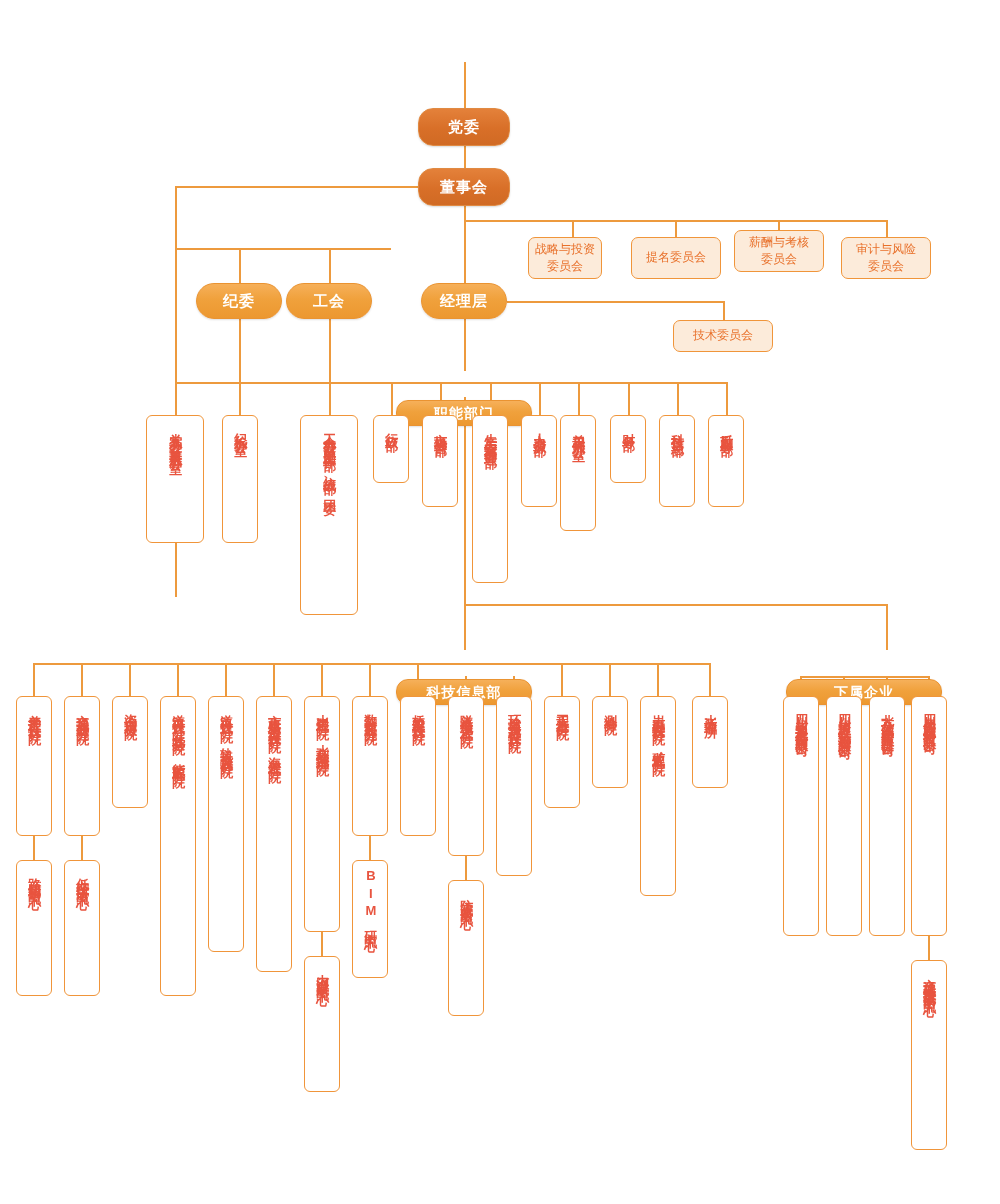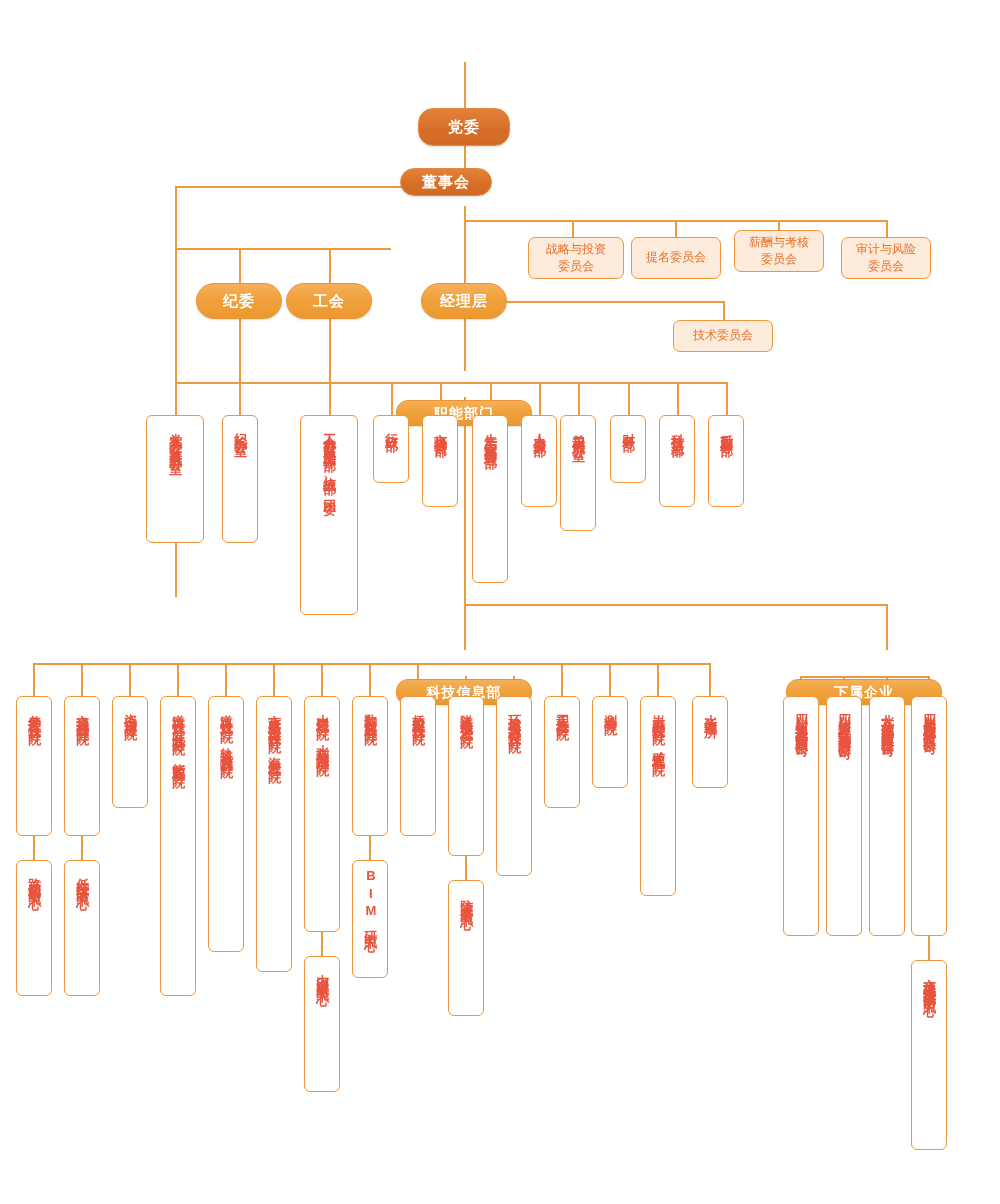--- a/index.html
+++ b/index.html
@@ -116,34 +116,34 @@
 
 <div id="stage">
 
 
   <div class="ln lnv" style="left:464px;top:62px;height:46px;"></div>
 
   <div class="node dark" style="left:418px;top:108px;width:92px;height:38px;">党委</div>
 
   <div class="ln lnv" style="left:464px;top:146px;height:22px;"></div>
 
-  <div class="node dark" style="left:400px;top:168px;width:92px;height:28px;">董事会</div>
+  <div class="node dark" style="left:418px;top:168px;width:92px;height:38px;">董事会</div>
 
   <div class="ln lnh" style="left:175px;top:186px;width:244px;"></div>
   <div class="ln lnv" style="left:175px;top:186px;height:411px;"></div>
 
   <div class="ln lnv" style="left:464px;top:206px;height:77px;"></div>
   <div class="ln lnh" style="left:464px;top:220px;width:423px;"></div>
 
   <div class="ln lnv" style="left:572px;top:220px;height:17px;"></div>
   <div class="ln lnv" style="left:675px;top:220px;height:17px;"></div>
   <div class="ln lnv" style="left:778px;top:220px;height:17px;"></div>
   <div class="ln lnv" style="left:886px;top:220px;height:17px;"></div>
 
-  <div class="cbox" style="left:528px;top:237px;width:96px;height:42px;">
+  <div class="cbox" style="left:528px;top:237px;width:74px;height:42px;">
       <span style="white-space:pre-line">战略与投资
 委员会</span>
     </div>
   <div class="cbox" style="left:631px;top:237px;width:90px;height:42px;">
       <span style="white-space:pre-line">提名委员会</span>
     </div>
   <div class="cbox" style="left:734px;top:230px;width:90px;height:42px;">
       <span style="white-space:pre-line">薪酬与考核
 委员会</span>
     </div>

